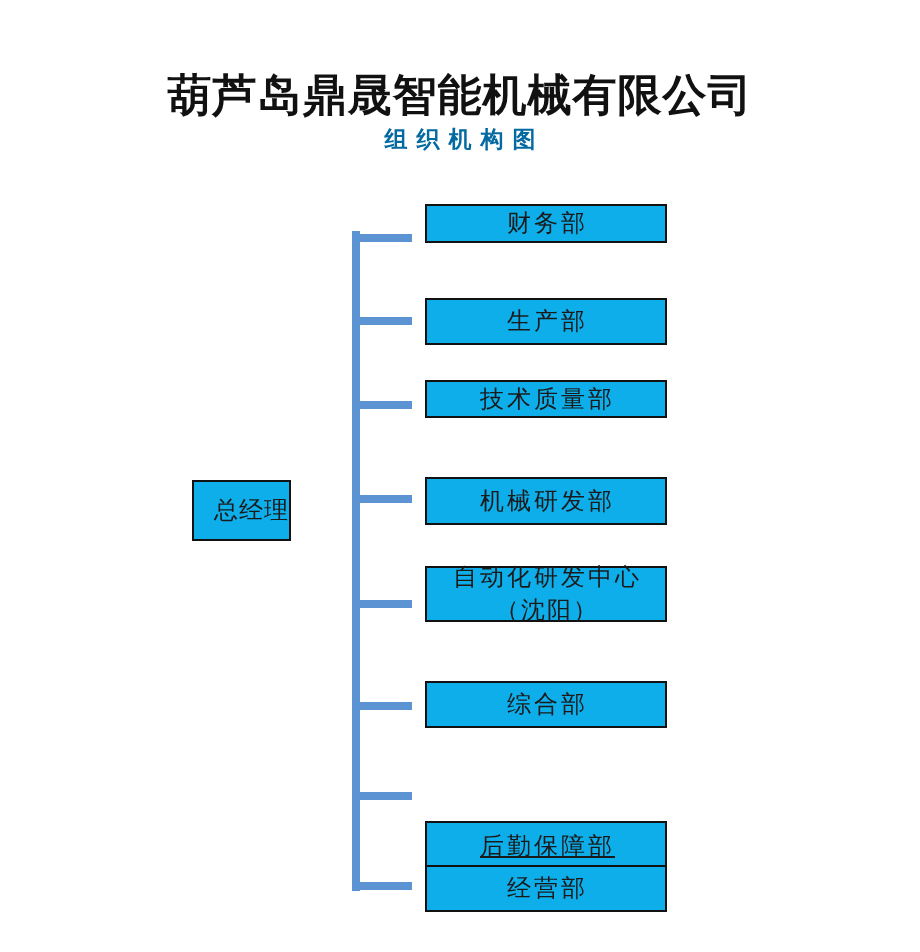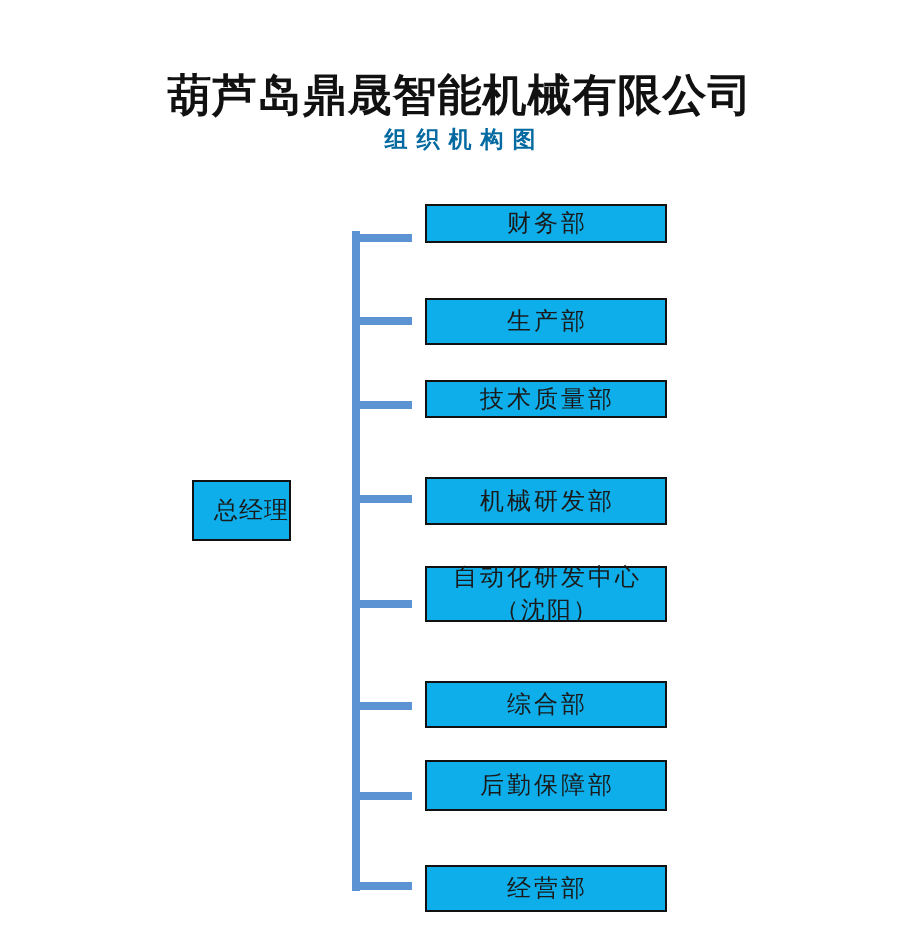--- a/index.html
+++ b/index.html
@@ -116,21 +116,21 @@
       <div class="branch" style="top: 600px;"></div>
       <div class="node-box dept-box" style="top: 566px; height: 56px;">
         <span>自动化研发中心</span>
         <span class="line2">（沈阳）</span>
       </div>
       <div class="branch" style="top: 702px;"></div>
       <div class="node-box dept-box" style="top: 681px; height: 47px;">
         <span>综合部</span>
       </div>
       <div class="branch" style="top: 792px;"></div>
-      <div class="node-box dept-box" style="top: 760px; height: 51px;">
+      <div class="node-box dept-box" style="top: 821px; height: 51px; text-decoration: underline;">
         <span>后勤保障部</span>
       </div>
       <div class="branch" style="top: 882px;"></div>
       <div class="node-box dept-box" style="top: 865px; height: 47px; text-align: center;">
         <span>经营部</span>
       </div>
     </div>
 </div>
 
 </body></html>

